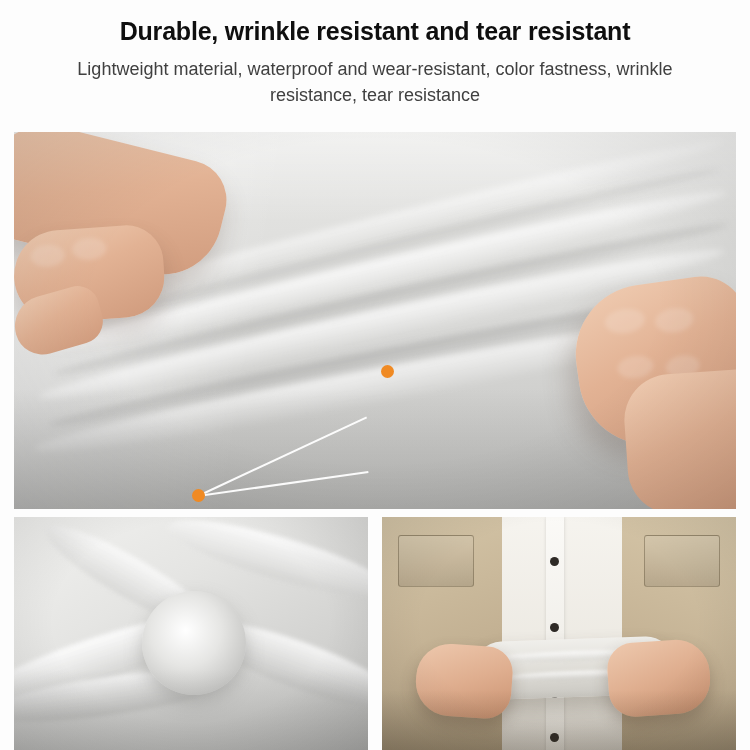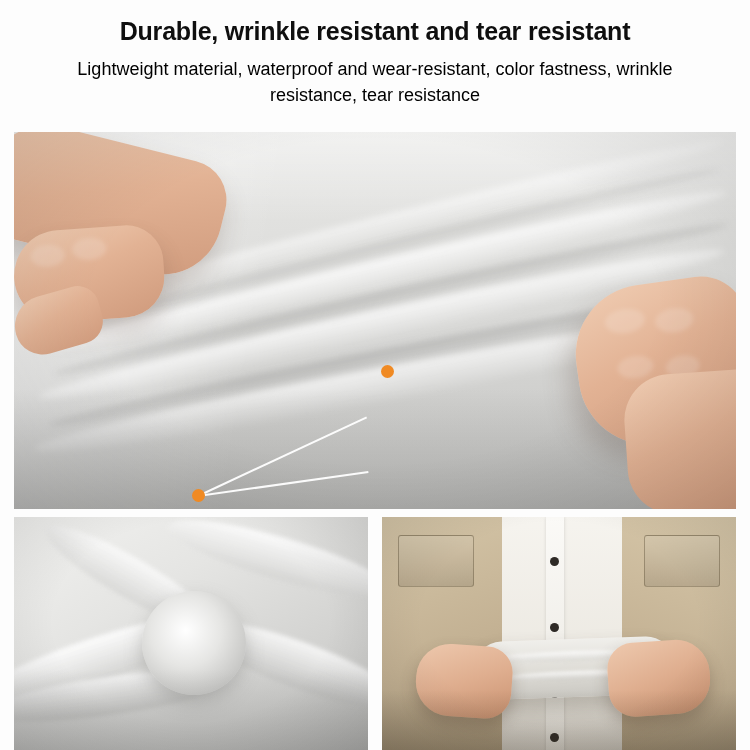--- a/index.html
+++ b/index.html
@@ -38,21 +38,21 @@
     font-size: 25px;
     font-weight: bold;
     letter-spacing: -0.2px;
     color: #0f0f0f;
     line-height: 1.2;
     margin: 0 0 10px 0;
   }
   .subline {
     font-size: 18px;
     font-weight: 500;
-    color: #000000;
+    color: #404040;
     line-height: 1.45;
     margin: 0 auto;
     width: 600px;
     text-align: center;
   }
 
   
   .hero {
     position: absolute;
     left: 14px;

